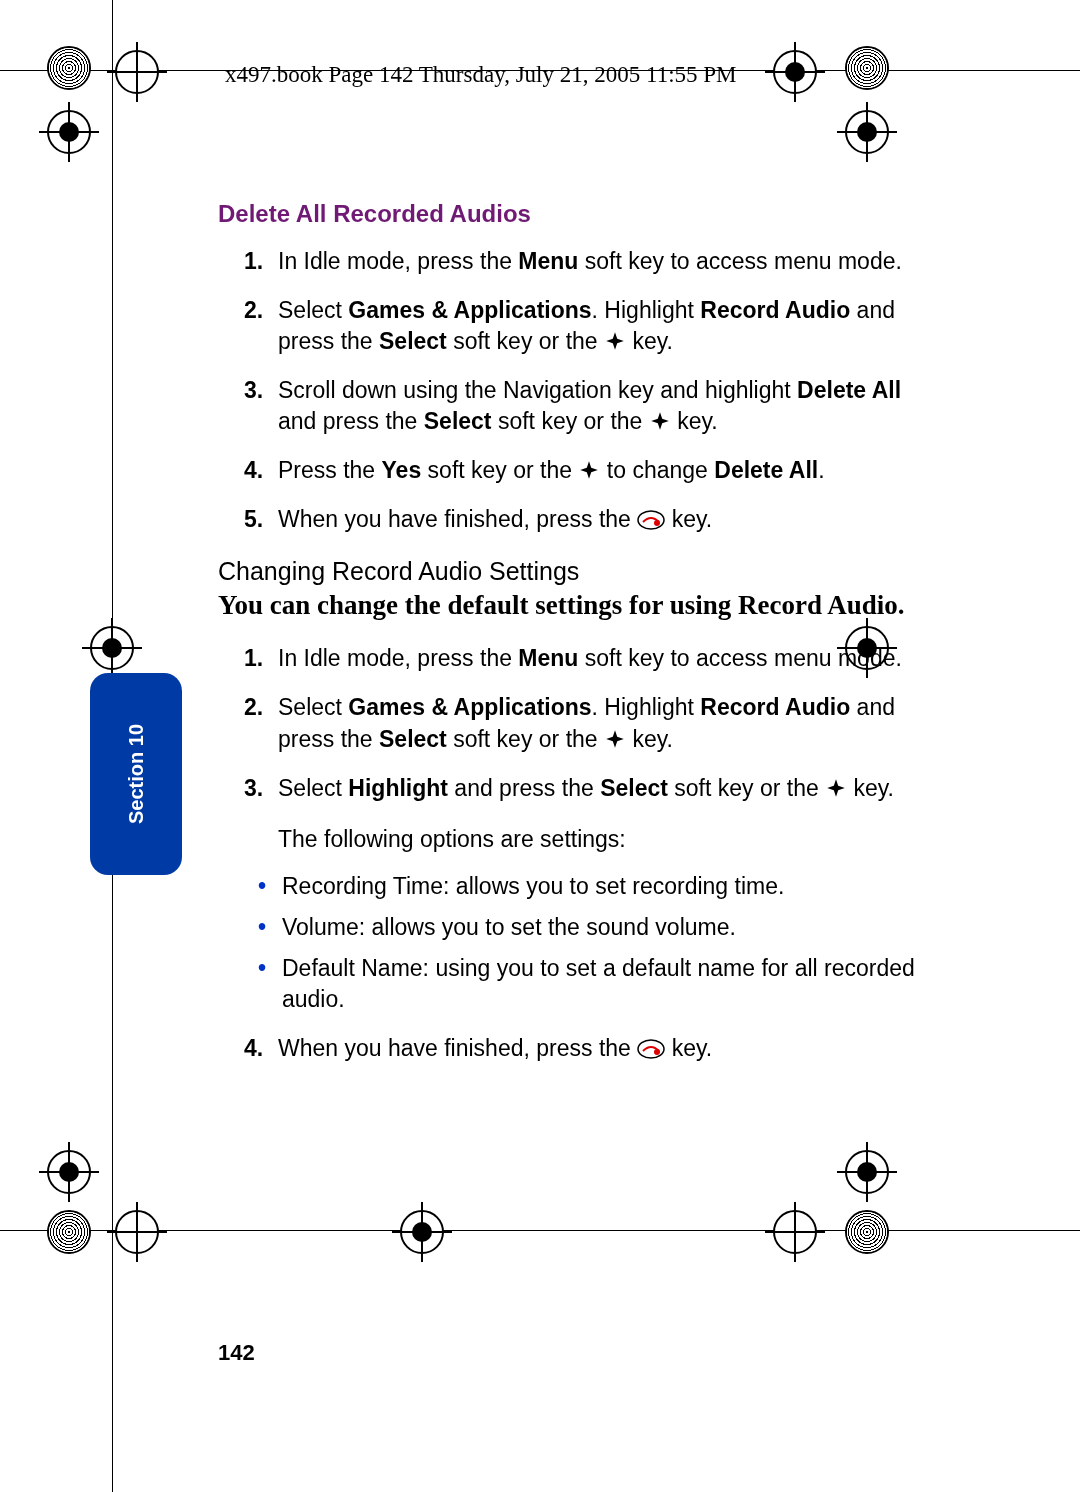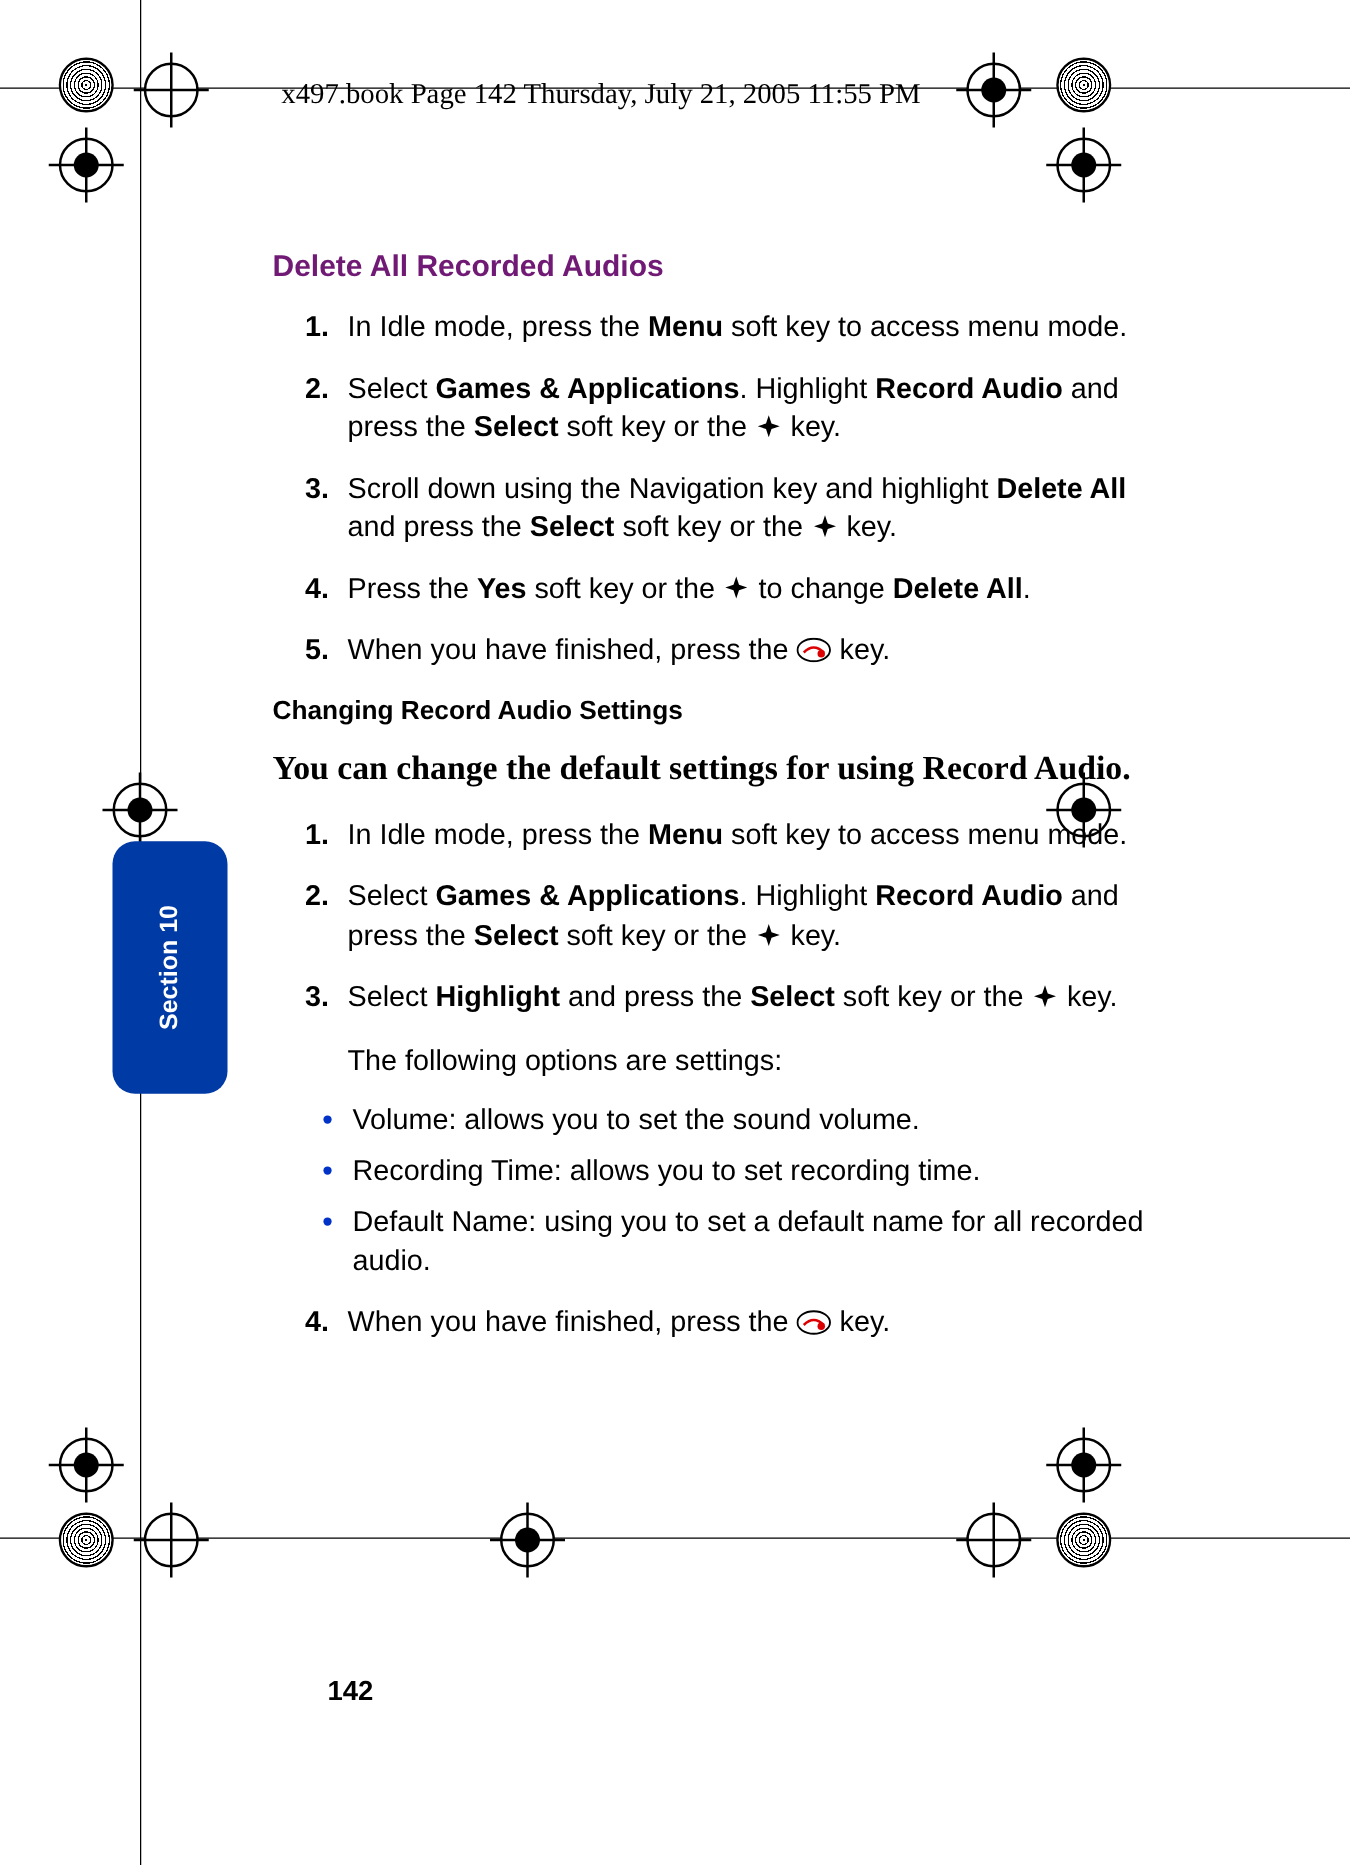--- a/index.html
+++ b/index.html
@@ -72,23 +72,23 @@
     margin-top: 18px;
   }
   ol.steps > li::before {
     content: counter(step) ".";
     position: absolute;
     left: -34px;
     font-weight: bold;
   }
 
   .subheading {
-    font-weight: bold;
-    font-size: 21px;
-    margin: 18px 0 16px 0;
+    font-weight: normal;
+    font-size: 25px;
+    margin: 18px 0 2px 0;
   }
 
   .intro {
     font-family: "Palatino Linotype", "Book Antiqua", Palatino, serif;
     font-size: 27px;
     line-height: 1.3;
     margin-bottom: 20px;
     font-weight: bold;
   }
 
@@ -116,21 +116,20 @@
     color: #0032c8;
     font-weight: bold;
   }
 
   .page-num {
     position: absolute;
     left: 218px;
     bottom: 126px;
     font-weight: bold;
     font-size: 22px;
-    margin-left: 44px;
   }
 
   
   .section-tab {
     position: absolute;
     left: 90px;
     top: 673px;
     width: 92px;
     height: 202px;
     background: #003aa5;
@@ -312,22 +311,22 @@
       <svg class="icon-nav" viewBox="0 0 20 20">
           <path d="M10 2 L12 8 L18 10 L12 12 L10 18 L8 12 L2 10 L8 8 Z" fill="#000"></path>
         </svg>
       <span> key.</span>
     </li>
   </ol>
 
   <div class="note">The following options are settings:</div>
 
   <ul class="bullets">
+    <li>Recording Time: allows you to set recording time.</li>
     <li>Volume: allows you to set the sound volume.</li>
-    <li>Recording Time: allows you to set recording time.</li>
     <li>Default Name: using you to set a default name for all recorded audio.</li>
   </ul>
 
   <ol class="steps" start="4" style="counter-reset: step 3;">
     <li>
       <span>When you have finished, press the </span>
       <svg class="icon-end" viewBox="0 0 28 20">
           <ellipse cx="14" cy="10" rx="13" ry="9" fill="none" stroke="#000" stroke-width="1.5"></ellipse>
           <path d="M6 12 Q14 4 22 12" fill="none" stroke="#d00" stroke-width="2"></path>
           <circle cx="20" cy="13" r="3" fill="#d00"></circle>

